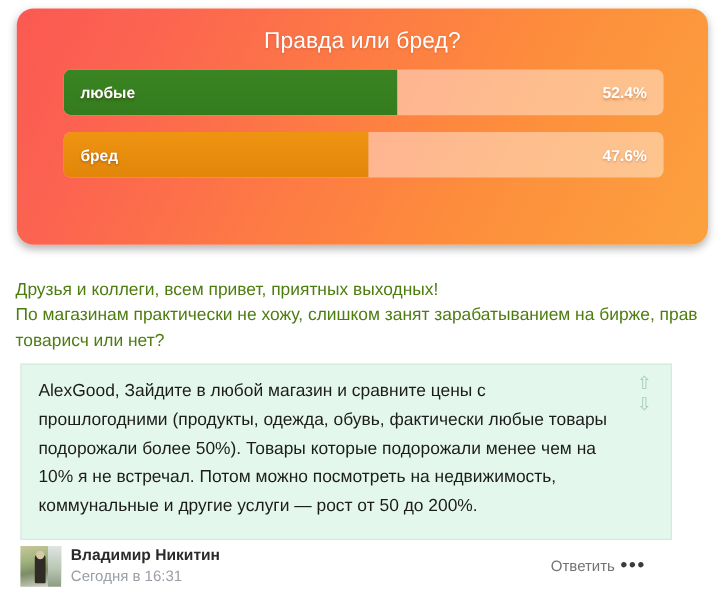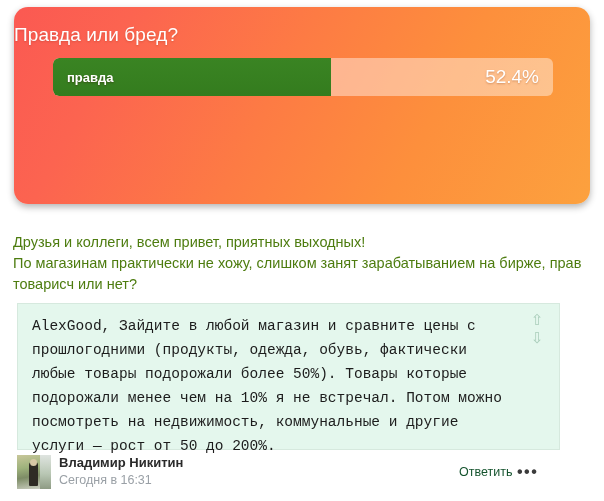--- a/index.html
+++ b/index.html
@@ -26,21 +26,21 @@
     background: linear-gradient(118deg, #fb5952 0%, #fc6450 18%, #fd7b44 45%, #fd8f3c 70%, #fca13e 100%);
     box-shadow: 0 3px 7px rgba(0,0,0,0.30);
     overflow: hidden;
   }
 
   .poll-title {
     position: absolute;
     left: 0;
     top: 17px;
     width: 100%;
-    text-align: left;
+    text-align: center;
     color: #ffffff;
     font-size: 19px;
     font-weight: 400;
     letter-spacing: 0.1px;
     text-shadow: 0 1px 2px rgba(120,40,20,0.25);
   }
 
   .poll-answers {
     position: absolute;
     left: 39px;
@@ -88,22 +88,22 @@
   }
 
   .answer-pct {
     position: absolute;
     right: 14px;
     top: 0;
     height: 100%;
     display: flex;
     align-items: center;
     color: #ffffff;
-    font-size: 19px;
-    font-weight: normal;
+    font-size: 13px;
+    font-weight: bold;
     text-shadow: 0 1px 2px rgba(150,70,25,0.40);
     z-index: 2;
   }
 
   .poll-total {
     position: absolute;
     left: 0;
     bottom: 18px;
     width: 100%;
     text-align: center;
@@ -141,21 +141,20 @@
     box-sizing: border-box;
   }
   .comment-text {
     position: absolute;
     left: 14px;
     top: 10px;
     width: 476px;
     color: #1c1c1c;
     font-size: 14.5px;
     line-height: 24px;
-    font-family: Liberation Mono, monospace;
   }
   .vote-arrows {
     position: absolute;
     right: 12px;
     top: 8px;
     width: 20px;
     display: flex;
     flex-direction: column;
     align-items: center;
   }
@@ -225,21 +224,21 @@
     position: absolute;
     left: 42px;
     top: 18px;
     color: #9aa0a6;
     font-size: 12.5px;
   }
   .reply-link {
     position: absolute;
     left: 442px;
     top: 10px;
-    color: #14532d;
+    color: #737373;
     font-size: 12.5px;
     cursor: pointer;
   }
   .more-dots {
     position: absolute;
     left: 500px;
     top: 8px;
     color: #3b3b3b;
     font-size: 16px;
     letter-spacing: 1.5px;
@@ -251,24 +250,29 @@
 <body>
 
 <div class="poll-card">
 
   <div class="poll-title">Правда или бред?</div>
 
   <div class="poll-answers">
 
     <div class="answer-row first">
       <div class="answer-fill" style="width:55.6%"></div>
-      <div class="answer-label">правда</div>
+      <div class="answer-label">любые</div>
       <div class="answer-pct">52.4%</div>
     </div>
 
+    <div class="answer-row second">
+      <div class="answer-fill" style="width:50.8%"></div>
+      <div class="answer-label">бред</div>
+      <div class="answer-pct">47.6%</div>
+    </div>
 
   </div>
 
 
 </div>
 
 <div class="post-text">Друзья и коллеги, всем привет, приятных выходных!
 По магазинам практически не хожу, слишком занят зарабатыванием на бирже, прав товарисч или нет?</div>
 
 <div class="comment-bubble">

